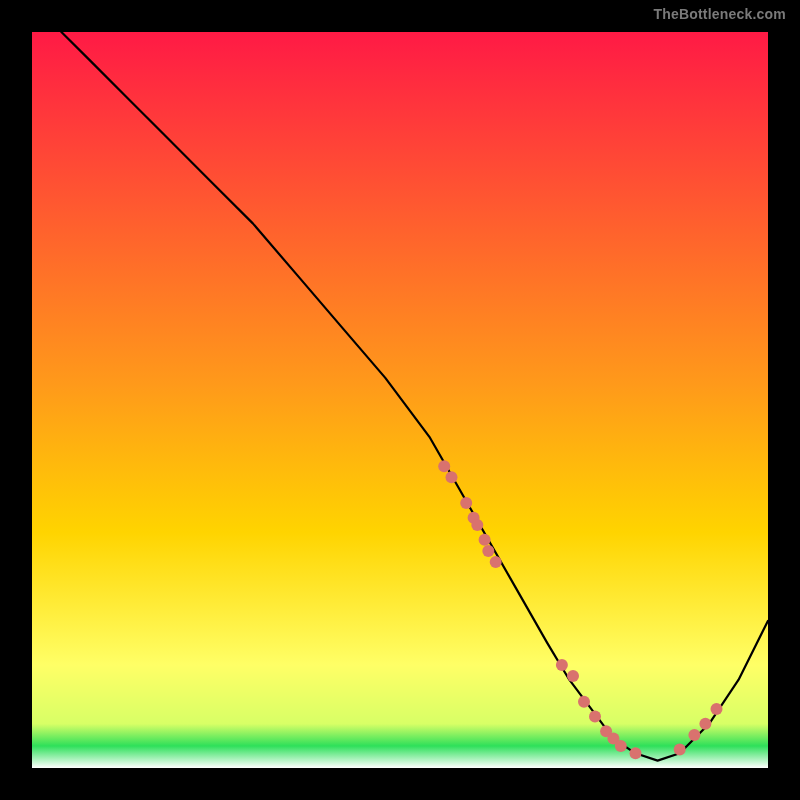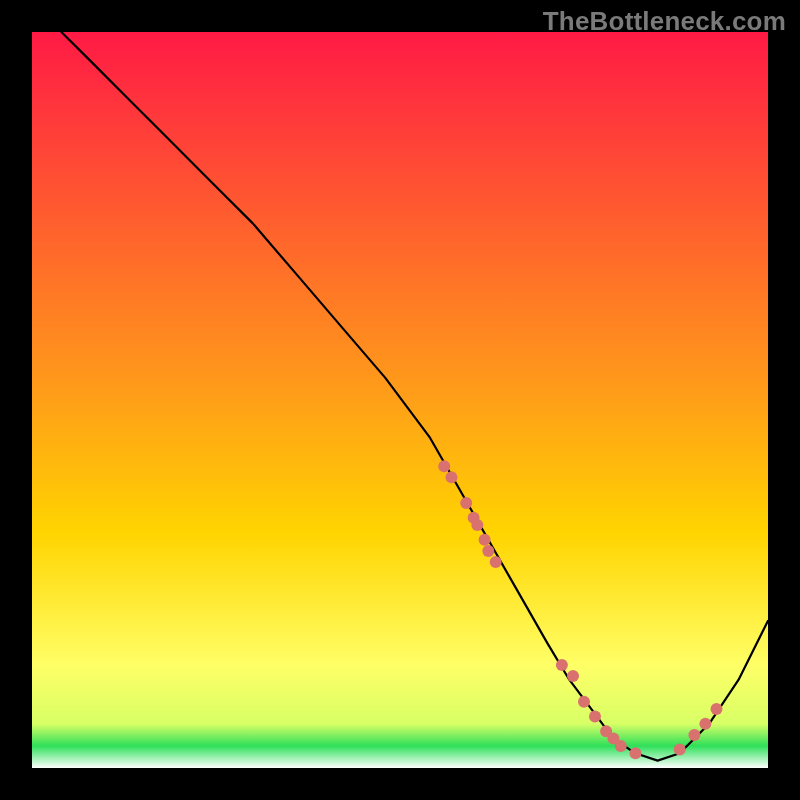--- a/index.html
+++ b/index.html
@@ -15,21 +15,21 @@
     position: relative;
     width: 800px;
     height: 800px;
   }
   .watermark {
     position: absolute;
     top: 6px;
     right: 14px;
     color: #7a7a7a;
     font-weight: 700;
-    font-size: 26px;
+    font-size: 14px;
     letter-spacing: 0.2px;
     z-index: 5;
   }
   svg { display: block; }
 </style>
 </head>
 <body>
 
 <div class="wrap">
   <div class="watermark">TheBottleneck.com</div>

